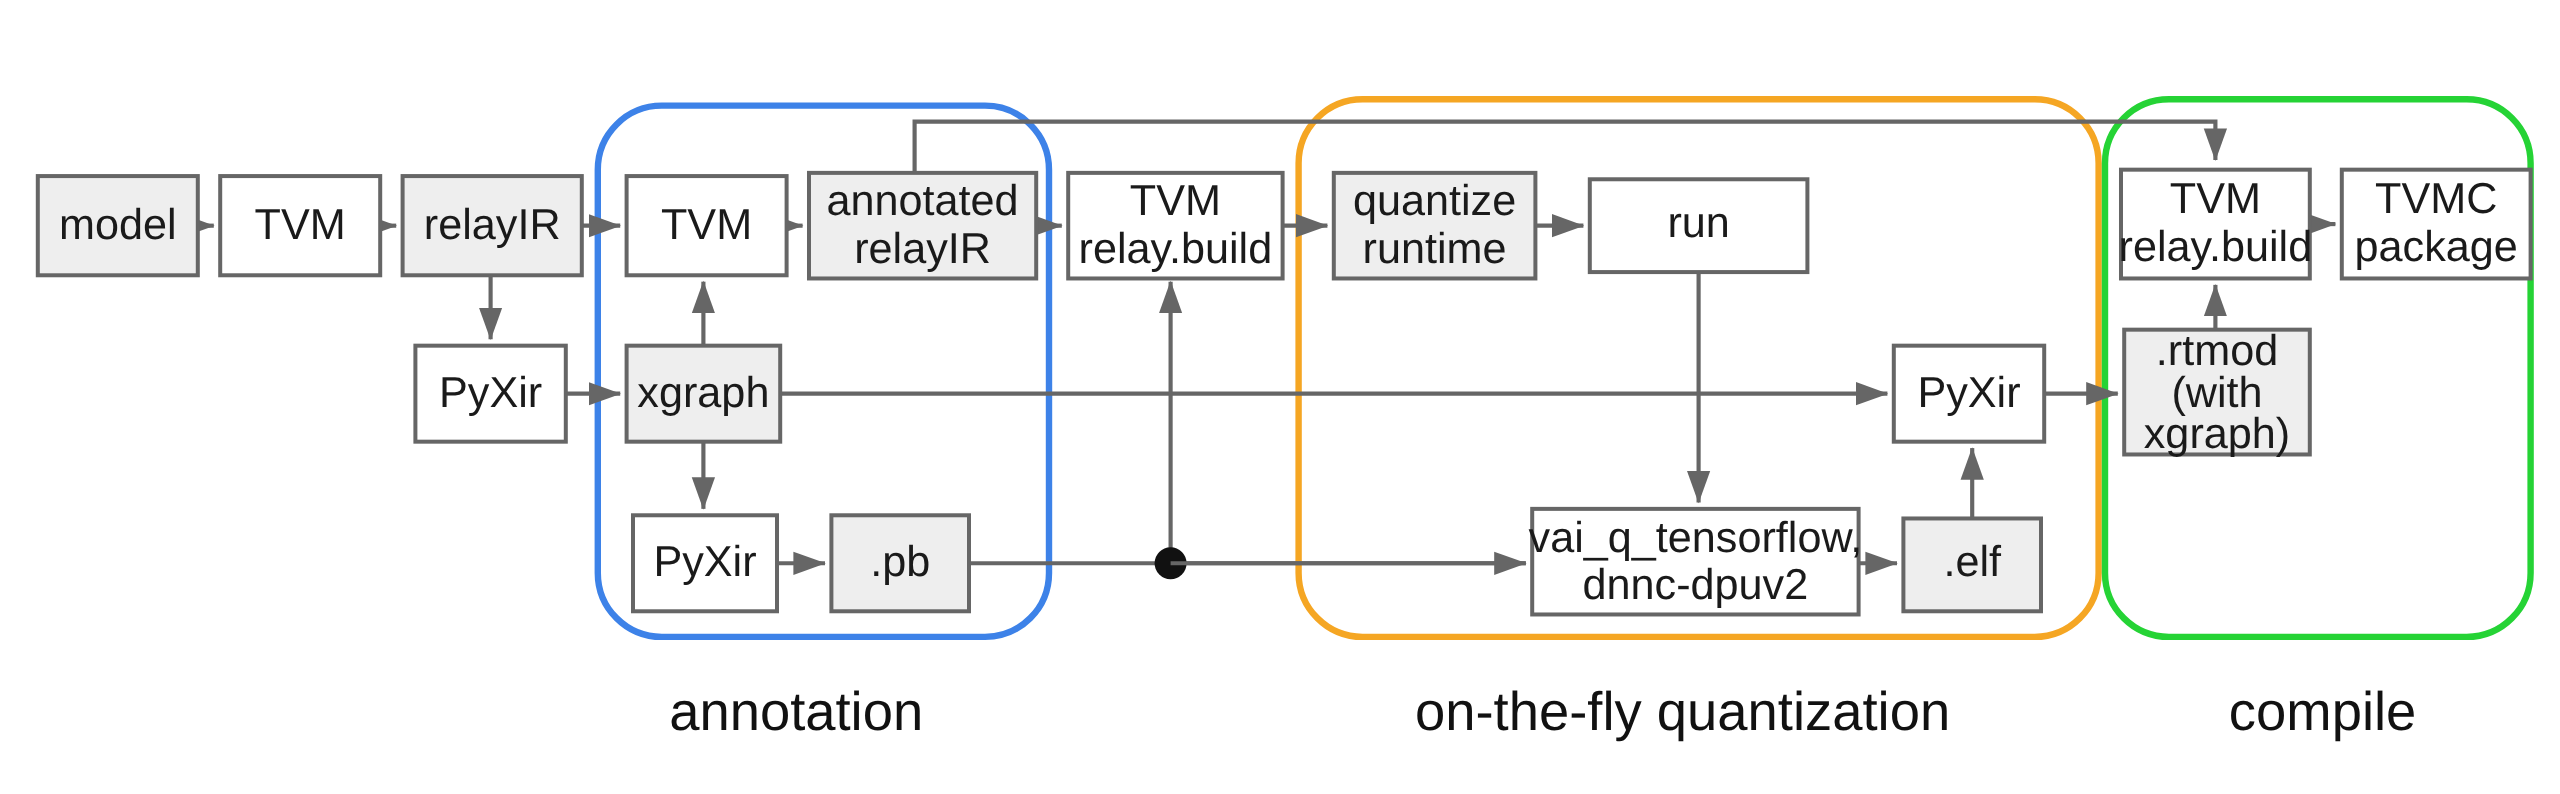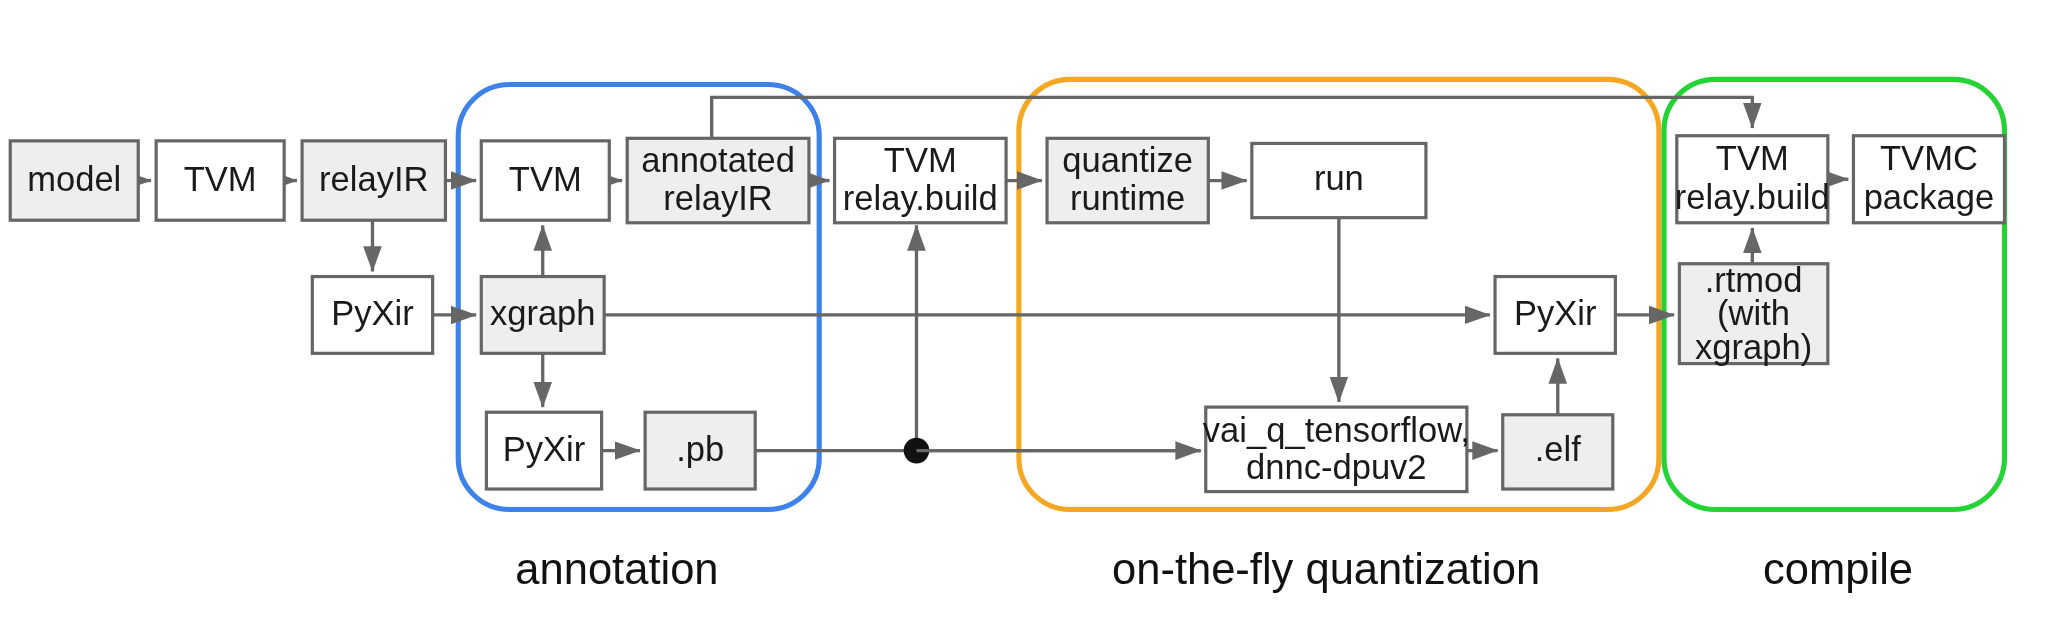--- a/index.html
+++ b/index.html
@@ -1,18 +1,18 @@
 <!DOCTYPE html>
 <html><head>
 <meta charset="utf-8">
 <style>
   html,body{margin:0;padding:0;background:#ffffff;}
   body{width:2048px;height:635px;overflow:hidden;
        font-family:"Liberation Sans","DejaVu Sans",sans-serif;}
-  #stage{position:relative;width:1684px;height:635px;background:#fff;}
+  #stage{position:relative;width:1684px;height:635px;background:#fff;margin-left:20px;}
   svg{display:block;}
   .nodeLabel{font-family:"Liberation Sans","DejaVu Sans",sans-serif;
              font-size:27px;fill:#1a1a1a;text-anchor:middle;dominant-baseline:middle;}
   .groupLabel{font-family:"Liberation Sans","DejaVu Sans",sans-serif;
               font-size:34px;fill:#111111;text-anchor:middle;dominant-baseline:middle;}
   .boxFilled{fill:#eeeeee;stroke:#666666;stroke-width:2.5;}
   .boxPlain{fill:#ffffff;stroke:#666666;stroke-width:2.5;}
   .edge{fill:none;stroke:#666666;stroke-width:2.6;}
   .junction{fill:#111111;}
   .grp{fill:none;stroke-width:4;}

